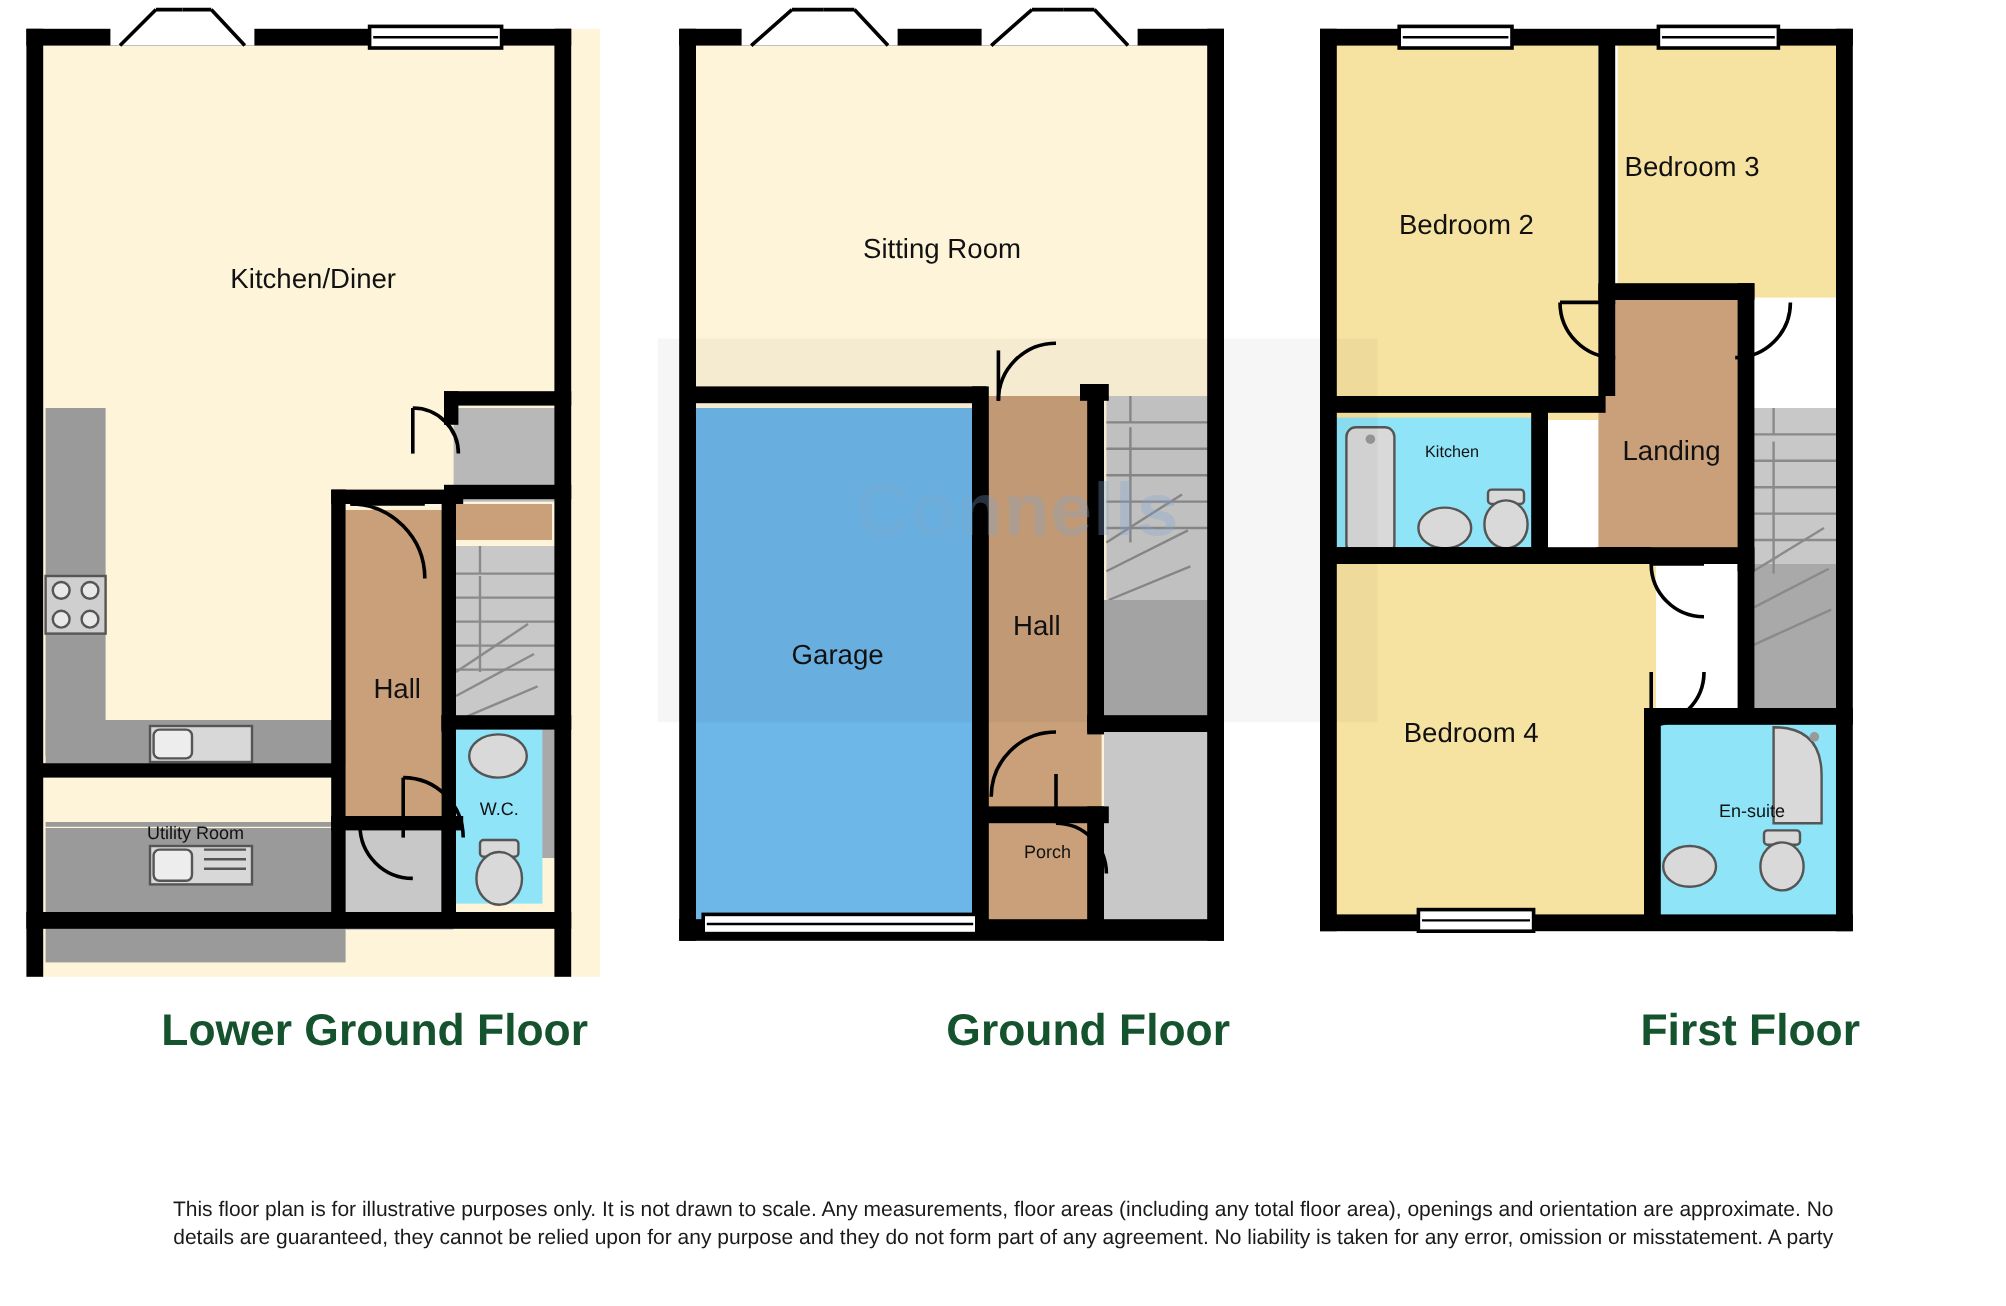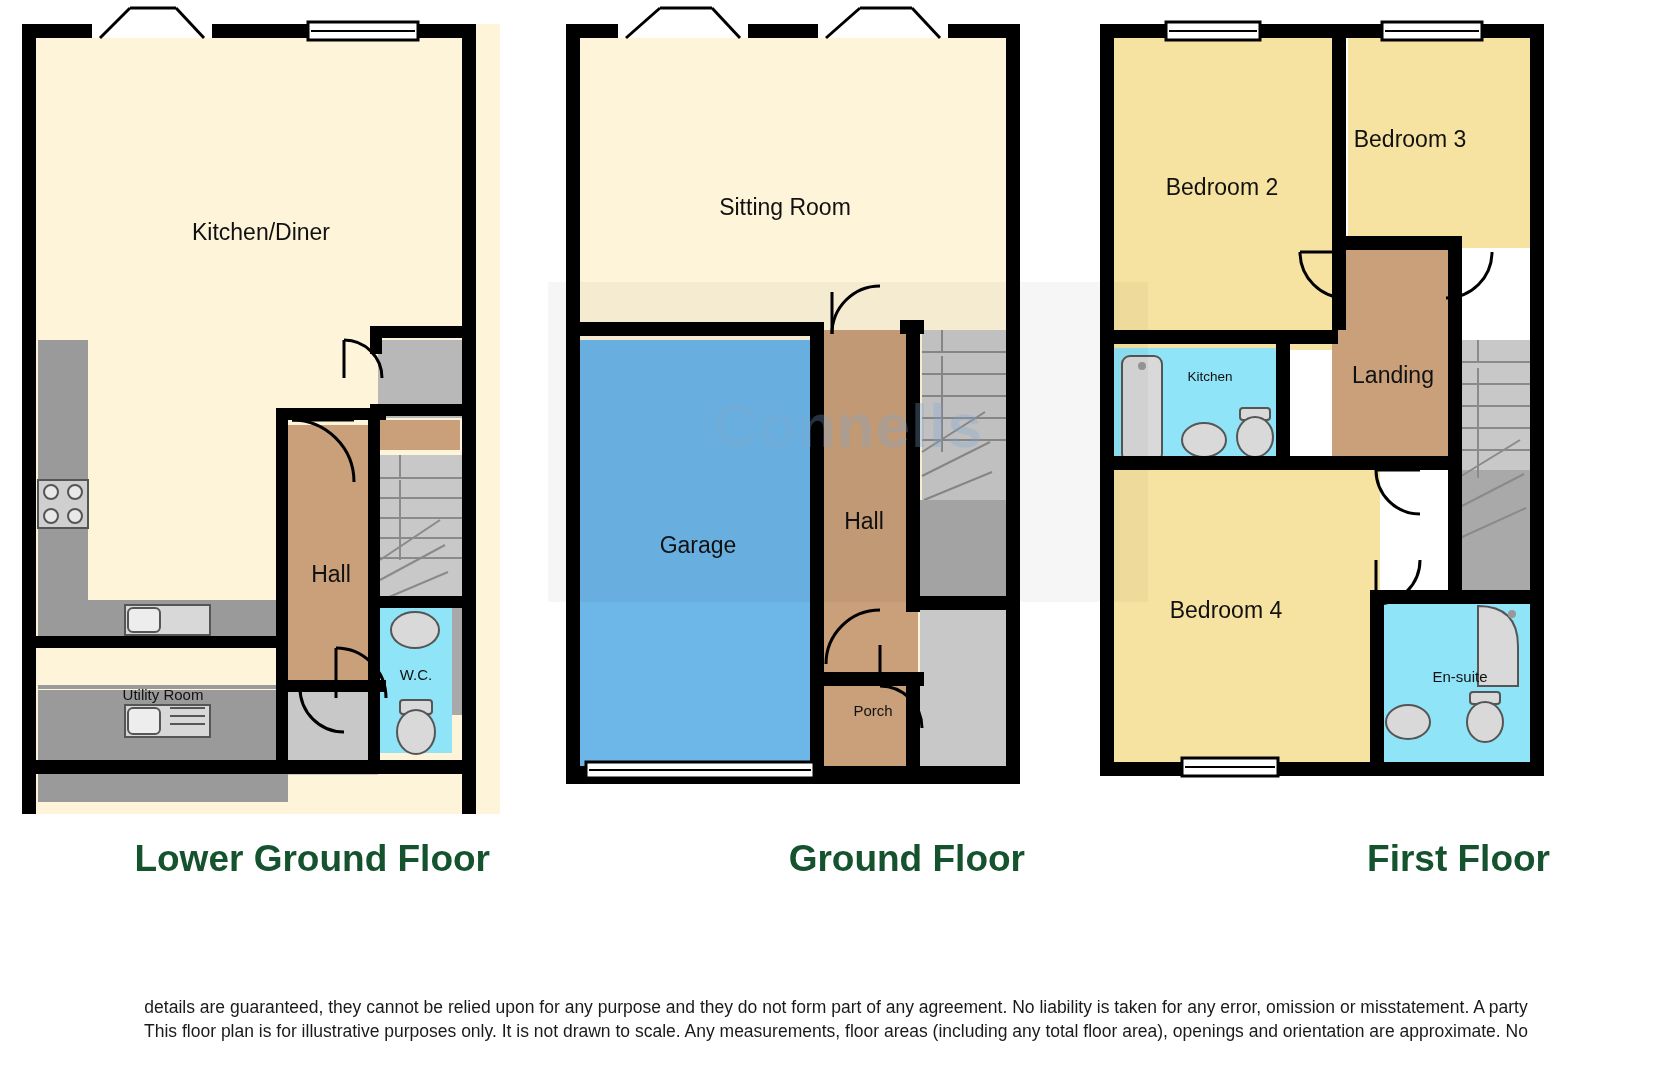--- a/index.html
+++ b/index.html
@@ -351,15 +351,15 @@
 <div class="room-label small" style="left:1390px; top:668px; width:140px;">En-suite</div>
 
 <div class="watermark"></div>
 <div class="watermark-text">Connells</div>
 
 <div class="floor-title" style="left:20px; top:838px; width:470px;">Lower Ground Floor</div>
 <div class="floor-title" style="left:565px; top:838px; width:460px;">Ground Floor</div>
 <div class="floor-title" style="left:1100px; top:838px; width:450px;">First Floor</div>
 
 <div class="disclaimer">
+  <div>This floor plan is for illustrative purposes only. It is not drawn to scale. Any measurements, floor areas (including any total floor area), openings and orientation are approximate. No</div>
   <div>details are guaranteed, they cannot be relied upon for any purpose and they do not form part of any agreement. No liability is taken for any error, omission or misstatement. A party</div>
-  <div>This floor plan is for illustrative purposes only. It is not drawn to scale. Any measurements, floor areas (including any total floor area), openings and orientation are approximate. No</div>
 </div>
 
 </body></html>

